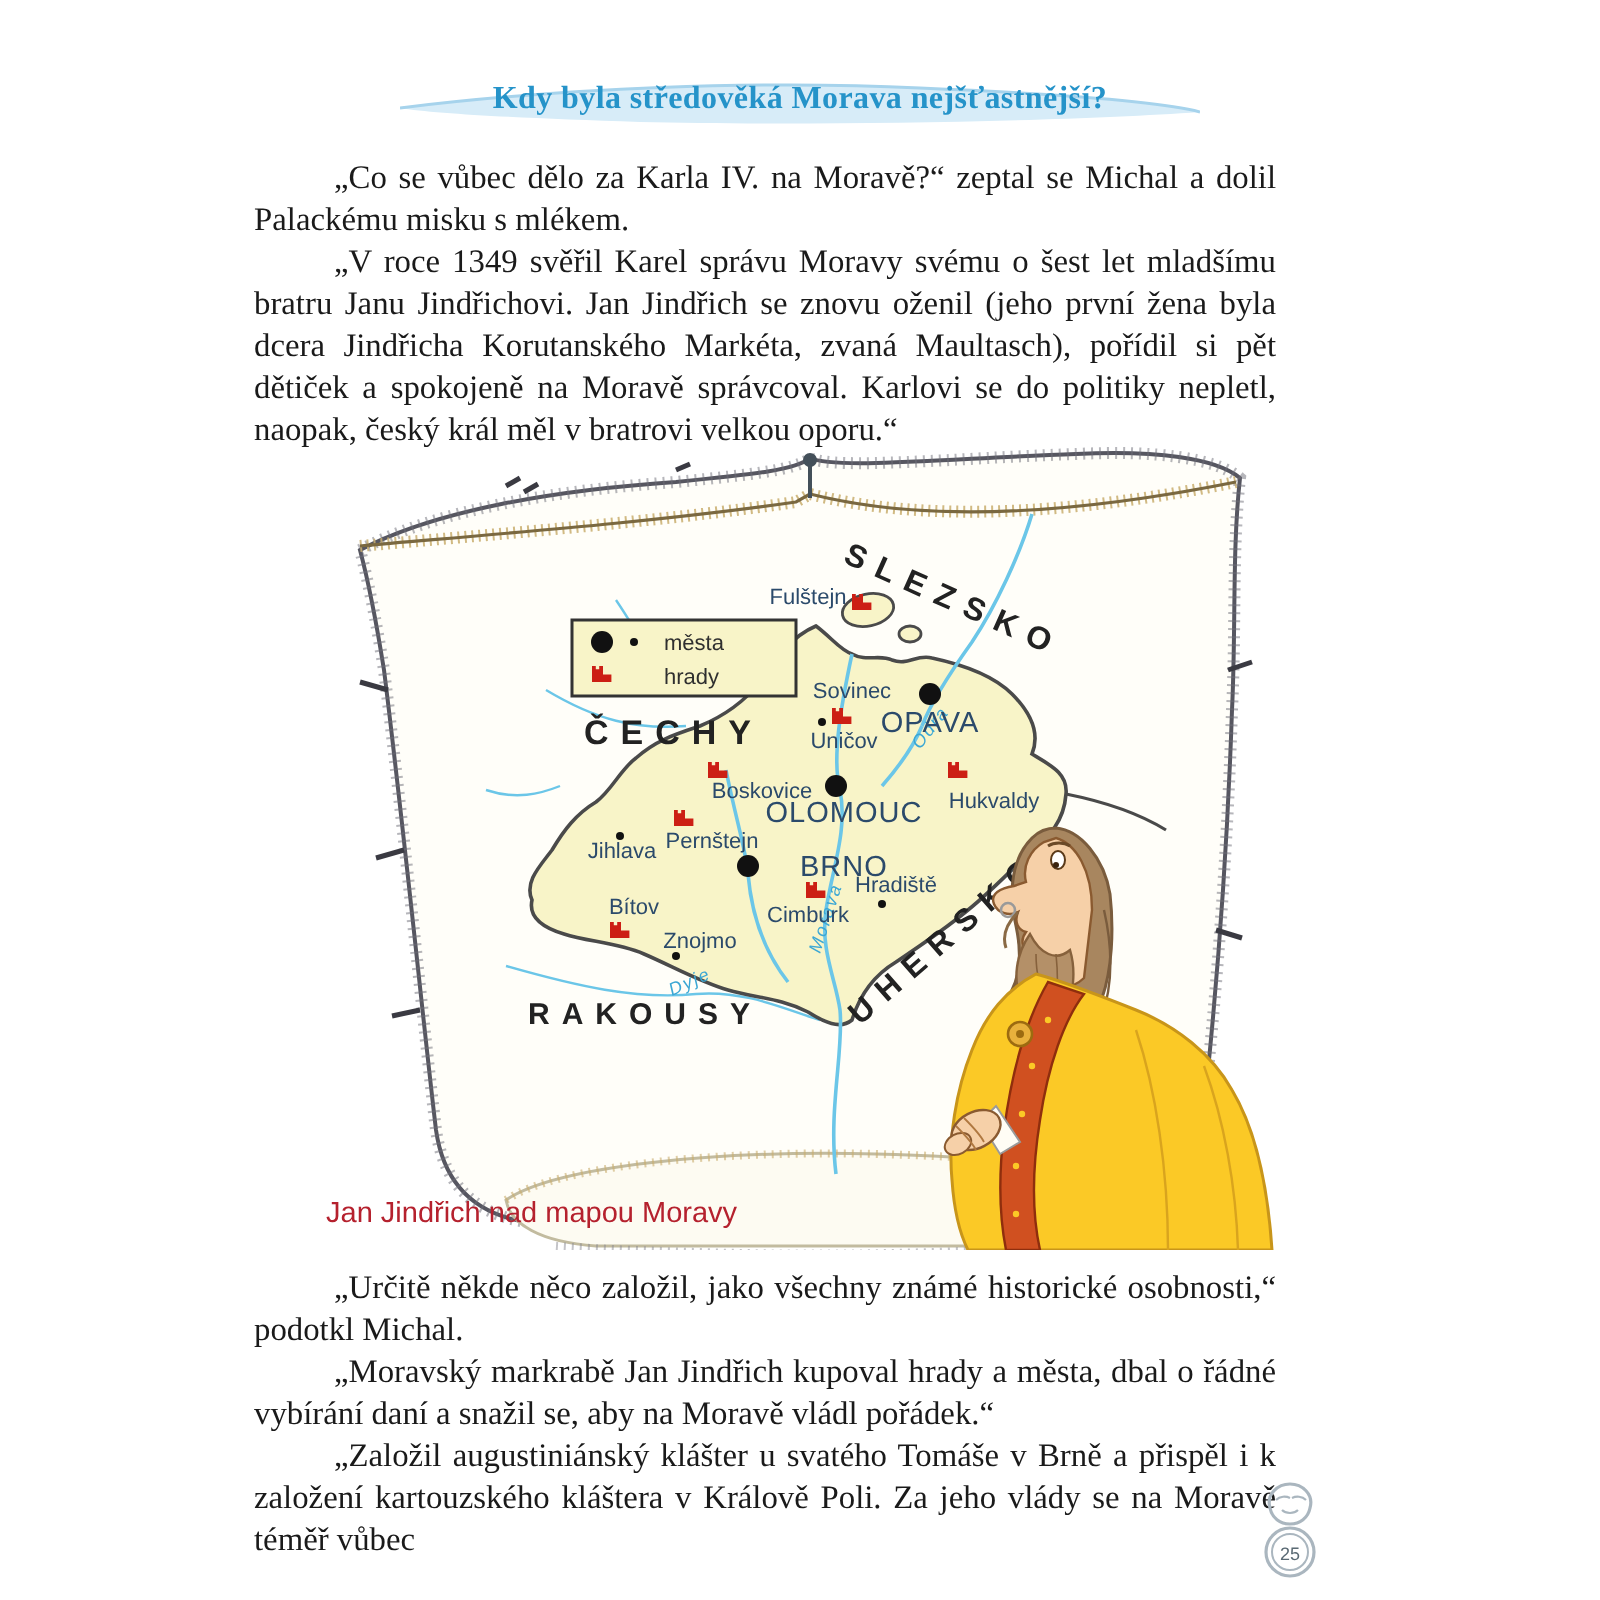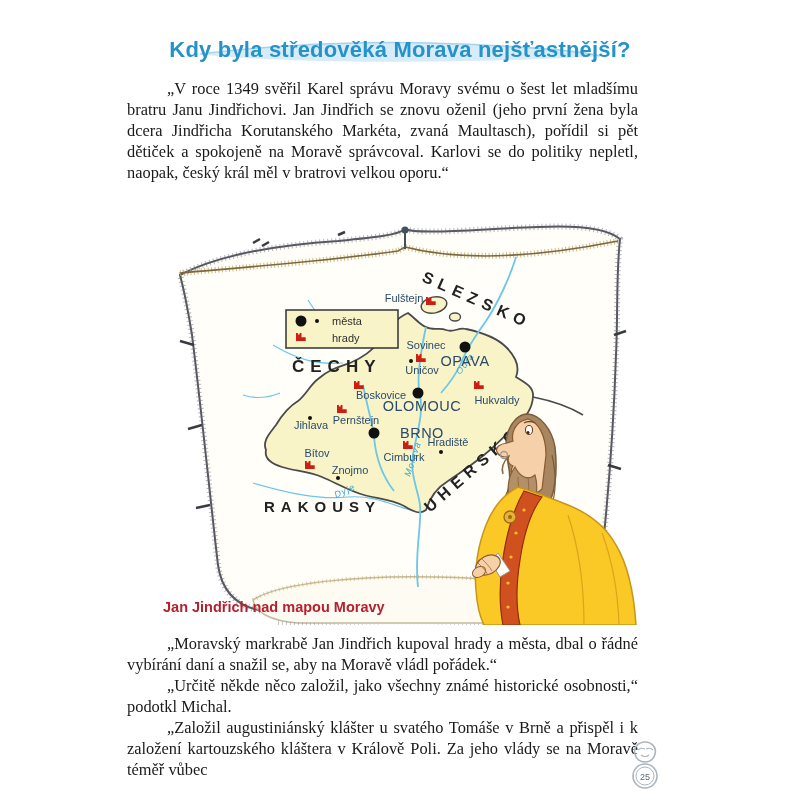--- a/index.html
+++ b/index.html
@@ -1,49 +1,50 @@
 <!DOCTYPE html>
 <html lang="cs"><head>
 <meta charset="utf-8">
 <style>
   html,body{margin:0;padding:0;}
   body{width:800px;height:800px;position:relative;background:#fff;overflow:hidden;
        font-family:"Liberation Serif",serif;color:#1a1a1a;}
   .title-wrap{position:absolute;left:0;top:30px;width:800px;height:40px;text-align:center;}
   .title-ribbon{position:absolute;left:200px;top:8px;width:400px;height:28px;}
-  .page-title{position:relative;margin:0;font-family:Liberation Sans, sans-serif;
-      font-size:22px;font-weight:bold;color:#2593c9;line-height:40px;letter-spacing:.2px;}
+  .page-title{position:relative;margin:0;font-family:Liberation Serif, serif;
+      font-size:16px;font-weight:bold;color:#2593c9;line-height:40px;letter-spacing:.2px;}
   .text-block{position:absolute;left:127px;width:511px;font-size:16.4px;line-height:21px;
       text-align:justify;}
   .text-block p{margin:0;text-indent:40px;}
   #top-text{top:78px;}
   #bottom-text{top:633px;}
   .figure{position:absolute;left:158px;top:215px;width:490px;height:410px;}
   .map-caption{position:absolute;left:163px;top:599px;margin:0;
-      font-family:"Liberation Sans",sans-serif;font-size:14.5px;font-weight:bold;color:#b5212e;}
+      font-family:"Liberation Sans",sans-serif;font-size:14.5px;font-weight:normal;color:#b5212e;}
   .emblem{position:absolute;left:625px;top:740px;width:40px;height:54px;}
   svg text{font-family:"Liberation Sans",sans-serif;}
   .region-lbl{fill:#222;font-weight:bold;letter-spacing:6px;font-size:16px;}
   .city-lbl{fill:#2b4a6b;font-size:11px;}
   .city-big{fill:#2b4a6b;font-size:14.5px;letter-spacing:.5px;}
   .river-lbl{fill:#3ba7d4;font-size:9px;font-style:italic;letter-spacing:1px;}
   .legend-lbl{fill:#2f2f2f;font-size:11px;}
 </style>
 </head>
 <body>
 
 <div class="title-wrap">
   <svg class="title-ribbon" viewBox="0 0 400 28" aria-hidden="true">
     <path d="M0,16 C80,6 180,2 260,6 C330,9 382,13 400,18 C330,23 200,25 120,23 C60,21 18,19 0,16 Z" fill="#d7ecf8"></path>
     <path d="M0,16 C80,6 180,2 260,6 C330,9 382,13 400,18" fill="none" stroke="#a6d3ec" stroke-width="1.5"></path>
   </svg>
   <h1 class="page-title">Kdy byla středověká Morava nejšťastnější?</h1>
 </div>
 
 <section class="text-block" id="top-text">
+  <p>„Co se vůbec dělo za Karla IV. na Moravě?“ zeptal se Michal a dolil Palackému misku s mlékem.</p>
   <p>„V roce 1349 svěřil Karel správu Moravy svému o šest let mladšímu bratru Janu Jindřichovi. Jan Jindřich se znovu oženil (jeho první žena byla dcera Jindřicha Korutanského Markéta, zvaná Maultasch), pořídil si pět dětiček a spokojeně na Moravě správcoval. Karlovi se do politiky nepletl, naopak, český král měl v bratrovi velkou oporu.“</p>
 </section>
 
 <svg class="figure" viewBox="0 0 490 410">
   <defs>
     <path id="castle" d="M0,10 V2 h1.9 v1.6 h1.7 V2 h1.9 v4.2 h4.2 V10 Z"></path>
   </defs>
 
   <g>
     <path d="M22,60 C60,40 120,30 180,26 C220,22 240,20 247,14 C260,20 320,14 380,12 C420,10 450,14 462,24
@@ -200,22 +201,22 @@
     <path d="M340,338 L352,356 L342,362 L332,346 Z" fill="#fffdf5" stroke="#9a9a9a" stroke-width="1"></path>
     <ellipse cx="330" cy="350" rx="13" ry="9" transform="rotate(-28 330 350)" fill="#f6d0a8" stroke="#8a5a30" stroke-width="1.2"></ellipse>
     <ellipse cx="321" cy="357" rx="7" ry="5" transform="rotate(-28 321 357)" fill="#f6d0a8" stroke="#8a5a30" stroke-width="1"></ellipse>
     <path d="M324,344 C328,348 332,352 334,356 M320,348 C324,352 328,356 330,360" fill="none" stroke="#b07840" stroke-width=".9"></path>
   </g>
 </svg>
 
 <p class="map-caption">Jan Jindřich nad mapou Moravy</p>
 
 <section class="text-block" id="bottom-text">
+  <p>„Určitě někde něco založil, jako všechny známé historické osobnosti,“ podotkl Michal.</p>
   <p>„Moravský markrabě Jan Jindřich kupoval hrady a města, dbal o řádné vybírání daní a snažil se, aby na Moravě vládl pořádek.“</p>
-  <p>„Určitě někde něco založil, jako všechny známé historické osobnosti,“ podotkl Michal.</p>
   <p>„Založil augustiniánský klášter u svatého Tomáše v Brně a přispěl i k založení kartouzského kláštera v Králově Poli. Za jeho vlády se na Moravě téměř vůbec</p>
 </section>
 
 <svg class="emblem" viewBox="0 0 40 54">
   <g fill="none" stroke="#aab6bf" stroke-width="1.6">
     <path d="M10,14 C8,7 14,2 20,2 C26,2 32,7 30,14 C29,19 25,22 20,22 C15,22 11,19 10,14 Z"></path>
     <path d="M13,10 C15,8 18,8 20,9 M21,9 C23,8 26,8 28,10 M16,15 C18,17 22,17 24,15" stroke-width="1.1"></path>
     <circle cx="20" cy="36" r="12"></circle>
     <circle cx="20" cy="36" r="9" stroke-width="1"></circle>
   </g>

